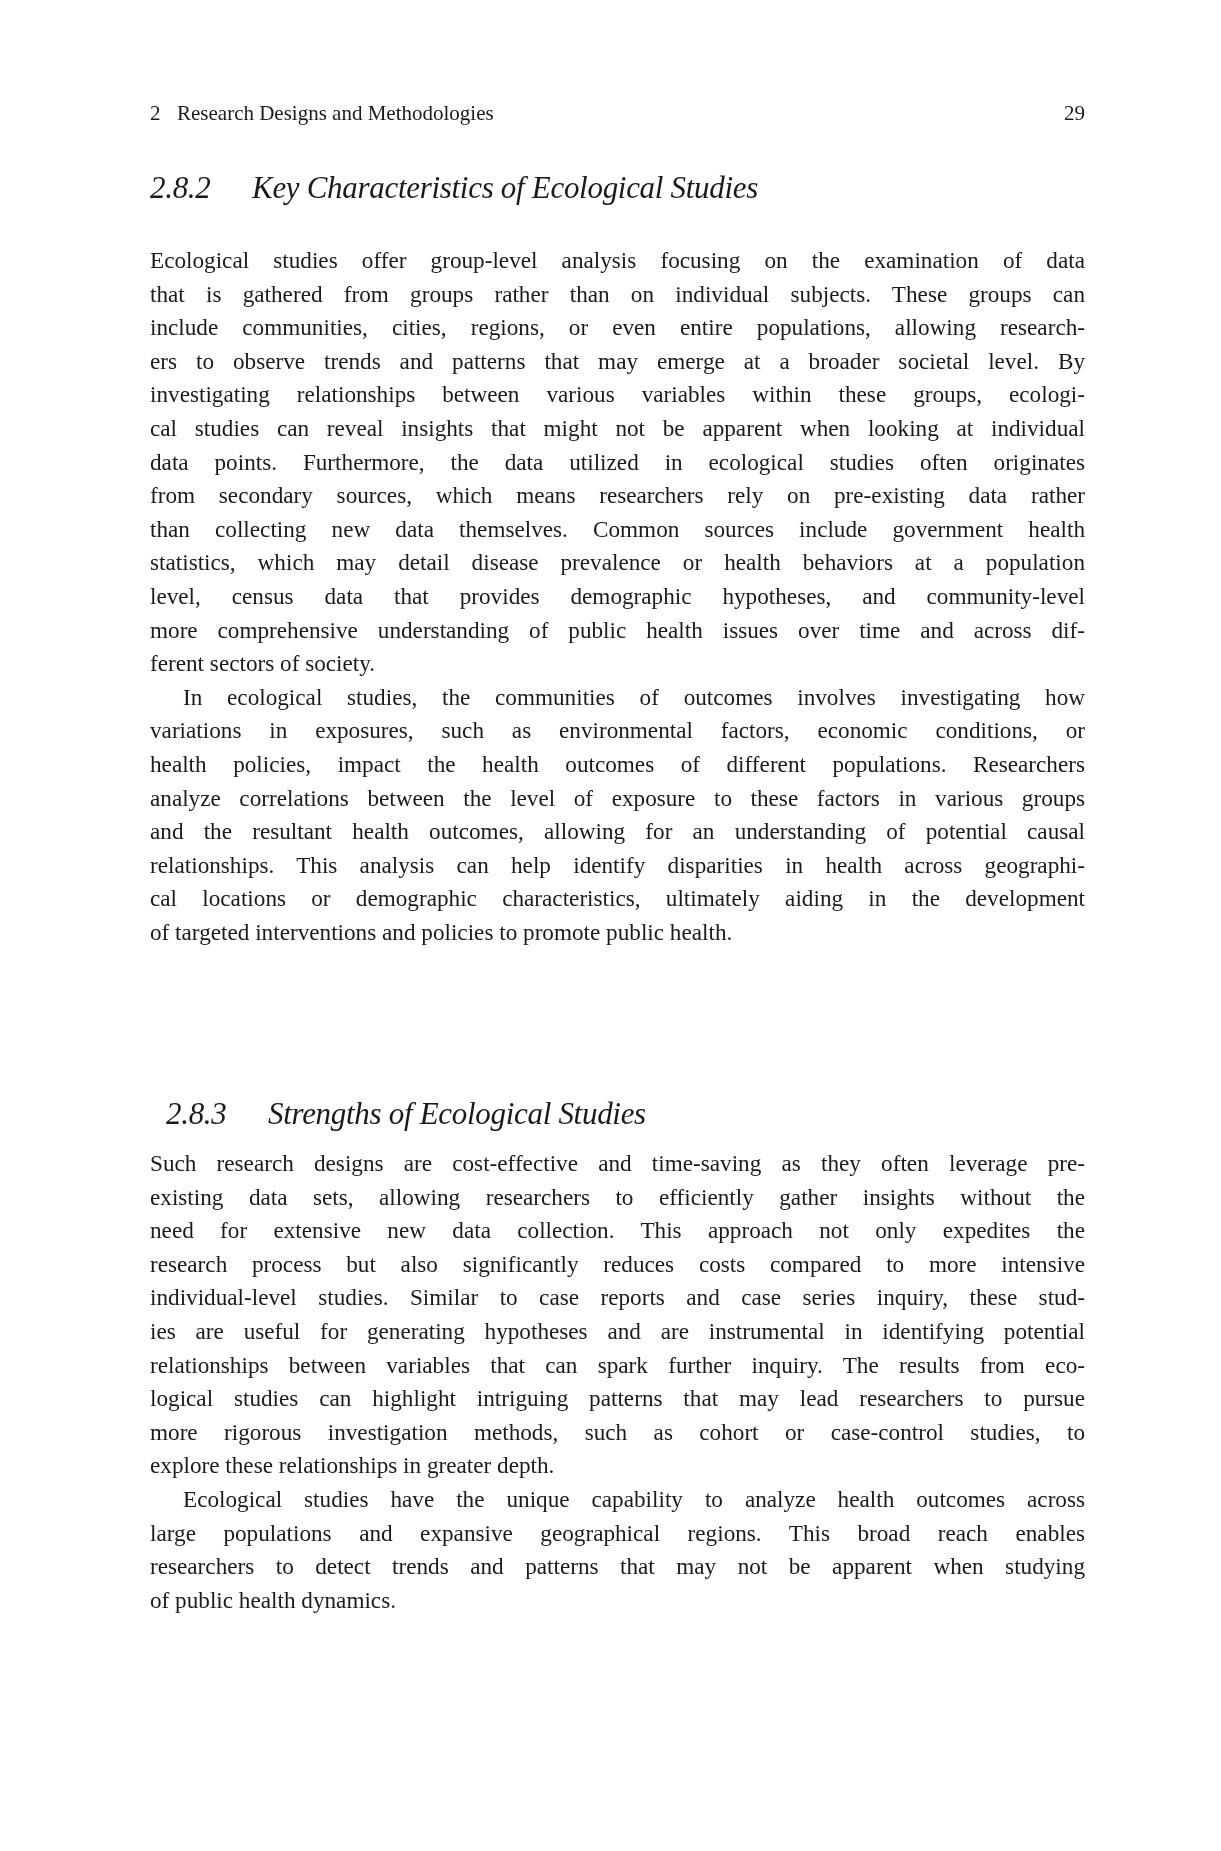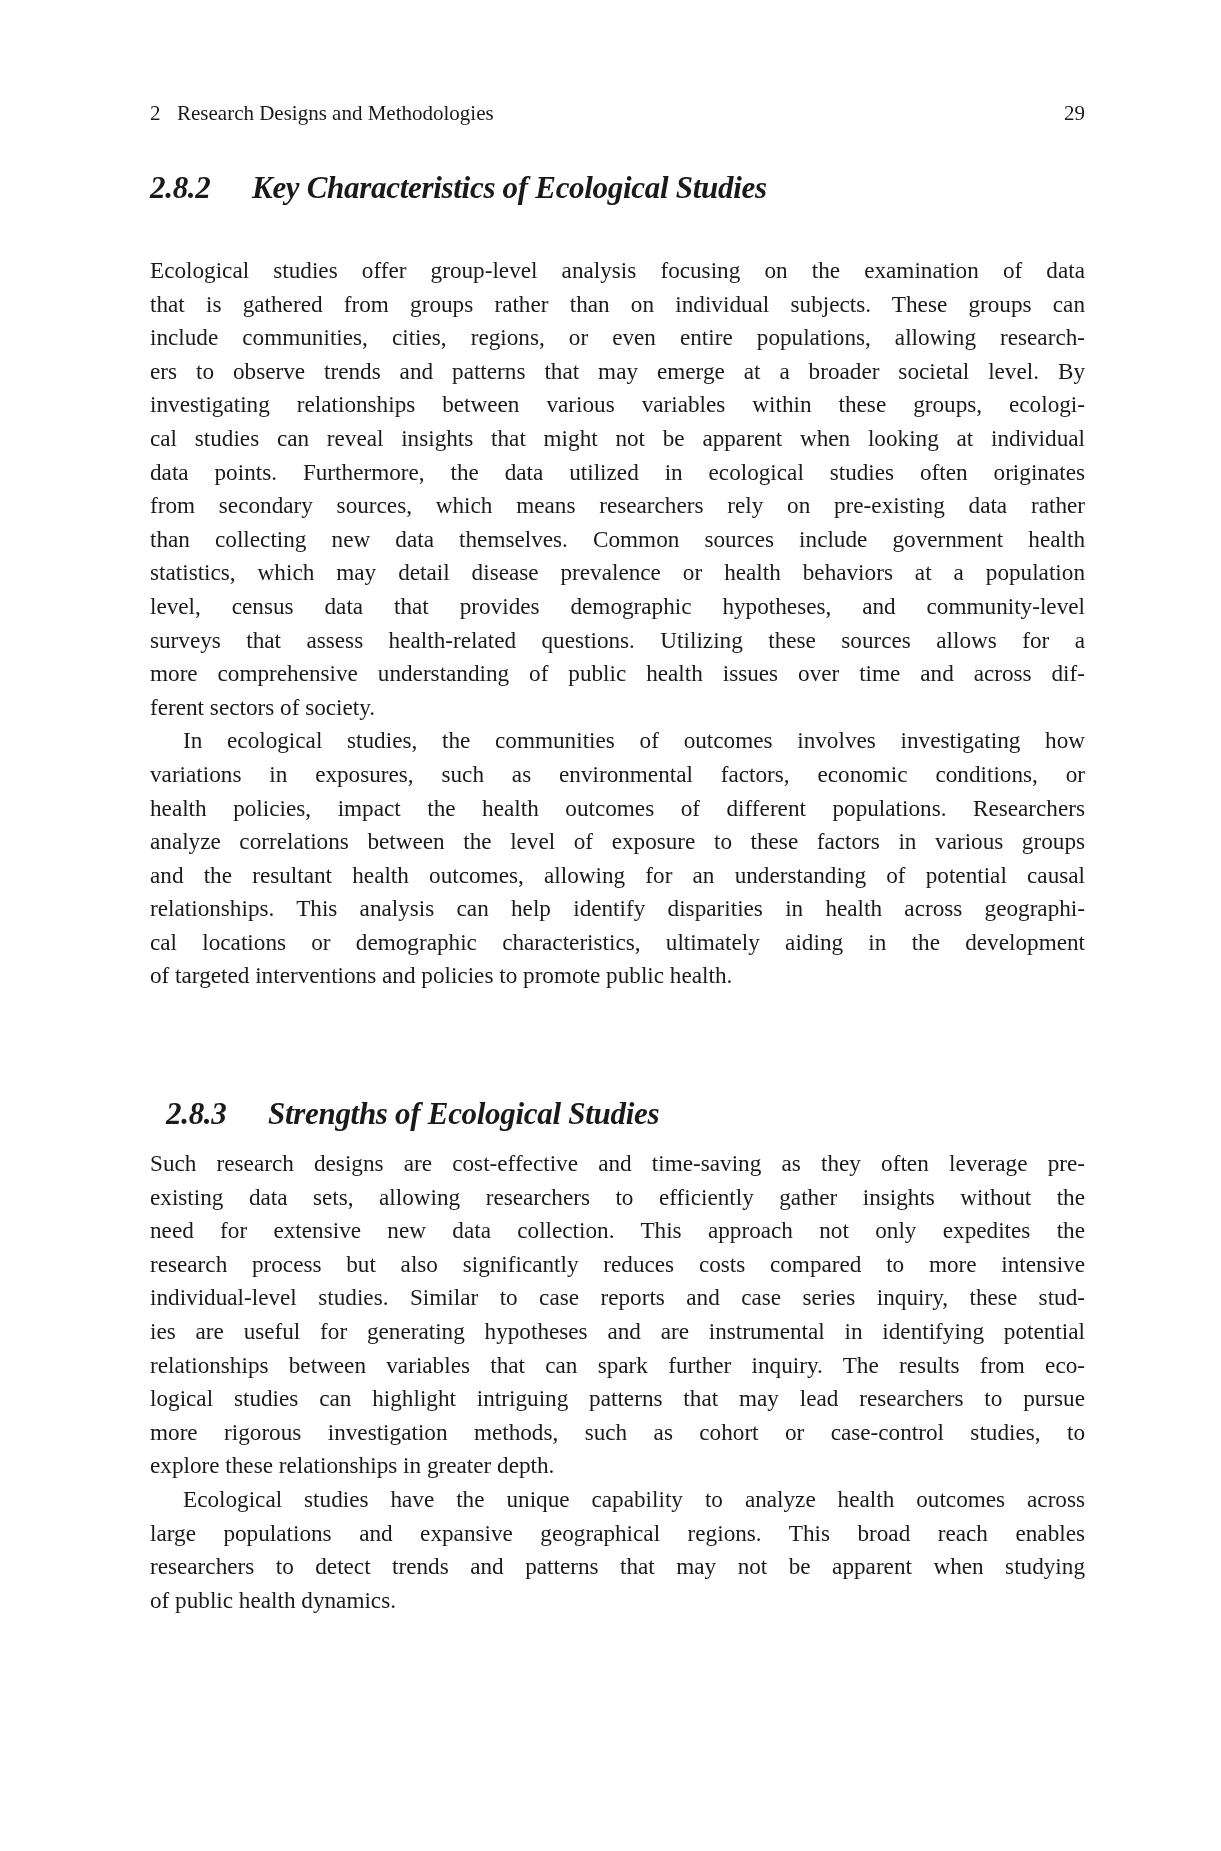--- a/index.html
+++ b/index.html
@@ -43,21 +43,21 @@
     }
     .running-header .page-number {
       position: absolute;
       right: 0;
       top: 0;
     }
     .section-heading {
       position: absolute;
       left: 150px;
       font-size: 31px;
-      font-weight: bold;
+      font-weight: normal;
       font-style: italic;
       line-height: 40px;
       letter-spacing: -0.3px;
     }
     .section-heading .sec-num {
       display: inline-block;
       width: 102px;
     }
     #heading-282 { top: 168px; }
     #heading-283 { top: 1078px; }
@@ -76,21 +76,21 @@
       text-align: justify;
       text-align-last: justify;
     }
     .line.last {
       text-align-last: left;
       font-family: Liberation Serif, serif;
     }
     .line.indent {
       padding-left: 33px;
     }
-    #block-282 { top: 254px; }
+    #block-282 { top: 244px; }
     #block-283 { top: 1147px; }
   </style>
 </head>
 <body>
 
 <div class="page">
 
   <div class="running-header">
     <span class="chap-num">2</span>
     <span class="chap-title">Research Designs and Methodologies</span>
@@ -107,21 +107,20 @@
         <span class="line">that is gathered from groups rather than on individual subjects. These groups can</span>
         <span class="line">include communities, cities, regions, or even entire populations, allowing research-</span>
         <span class="line">ers to observe trends and patterns that may emerge at a broader societal level. By</span>
         <span class="line">investigating relationships between various variables within these groups, ecologi-</span>
         <span class="line">cal studies can reveal insights that might not be apparent when looking at individual</span>
         <span class="line">data points. Furthermore, the data utilized in ecological studies often originates</span>
         <span class="line">from secondary sources, which means researchers rely on pre-existing data rather</span>
         <span class="line">than collecting new data themselves. Common sources include government health</span>
         <span class="line">statistics, which may detail disease prevalence or health behaviors at a population</span>
         <span class="line">level, census data that provides demographic hypotheses, and community-level</span>
-        <span class="line">surveys that assess health-related questions. Utilizing these sources allows for a</span>
         <span class="line">more comprehensive understanding of public health issues over time and across dif-</span>
         <span class="line last">ferent sectors of society.</span>
       </div>
       <div>
         <span class="line indent">In ecological studies, the communities of outcomes involves investigating how</span>
         <span class="line">variations in exposures, such as environmental factors, economic conditions, or</span>
         <span class="line">health policies, impact the health outcomes of different populations. Researchers</span>
         <span class="line">analyze correlations between the level of exposure to these factors in various groups</span>
         <span class="line">and the resultant health outcomes, allowing for an understanding of potential causal</span>
         <span class="line">relationships. This analysis can help identify disparities in health across geographi-</span>

